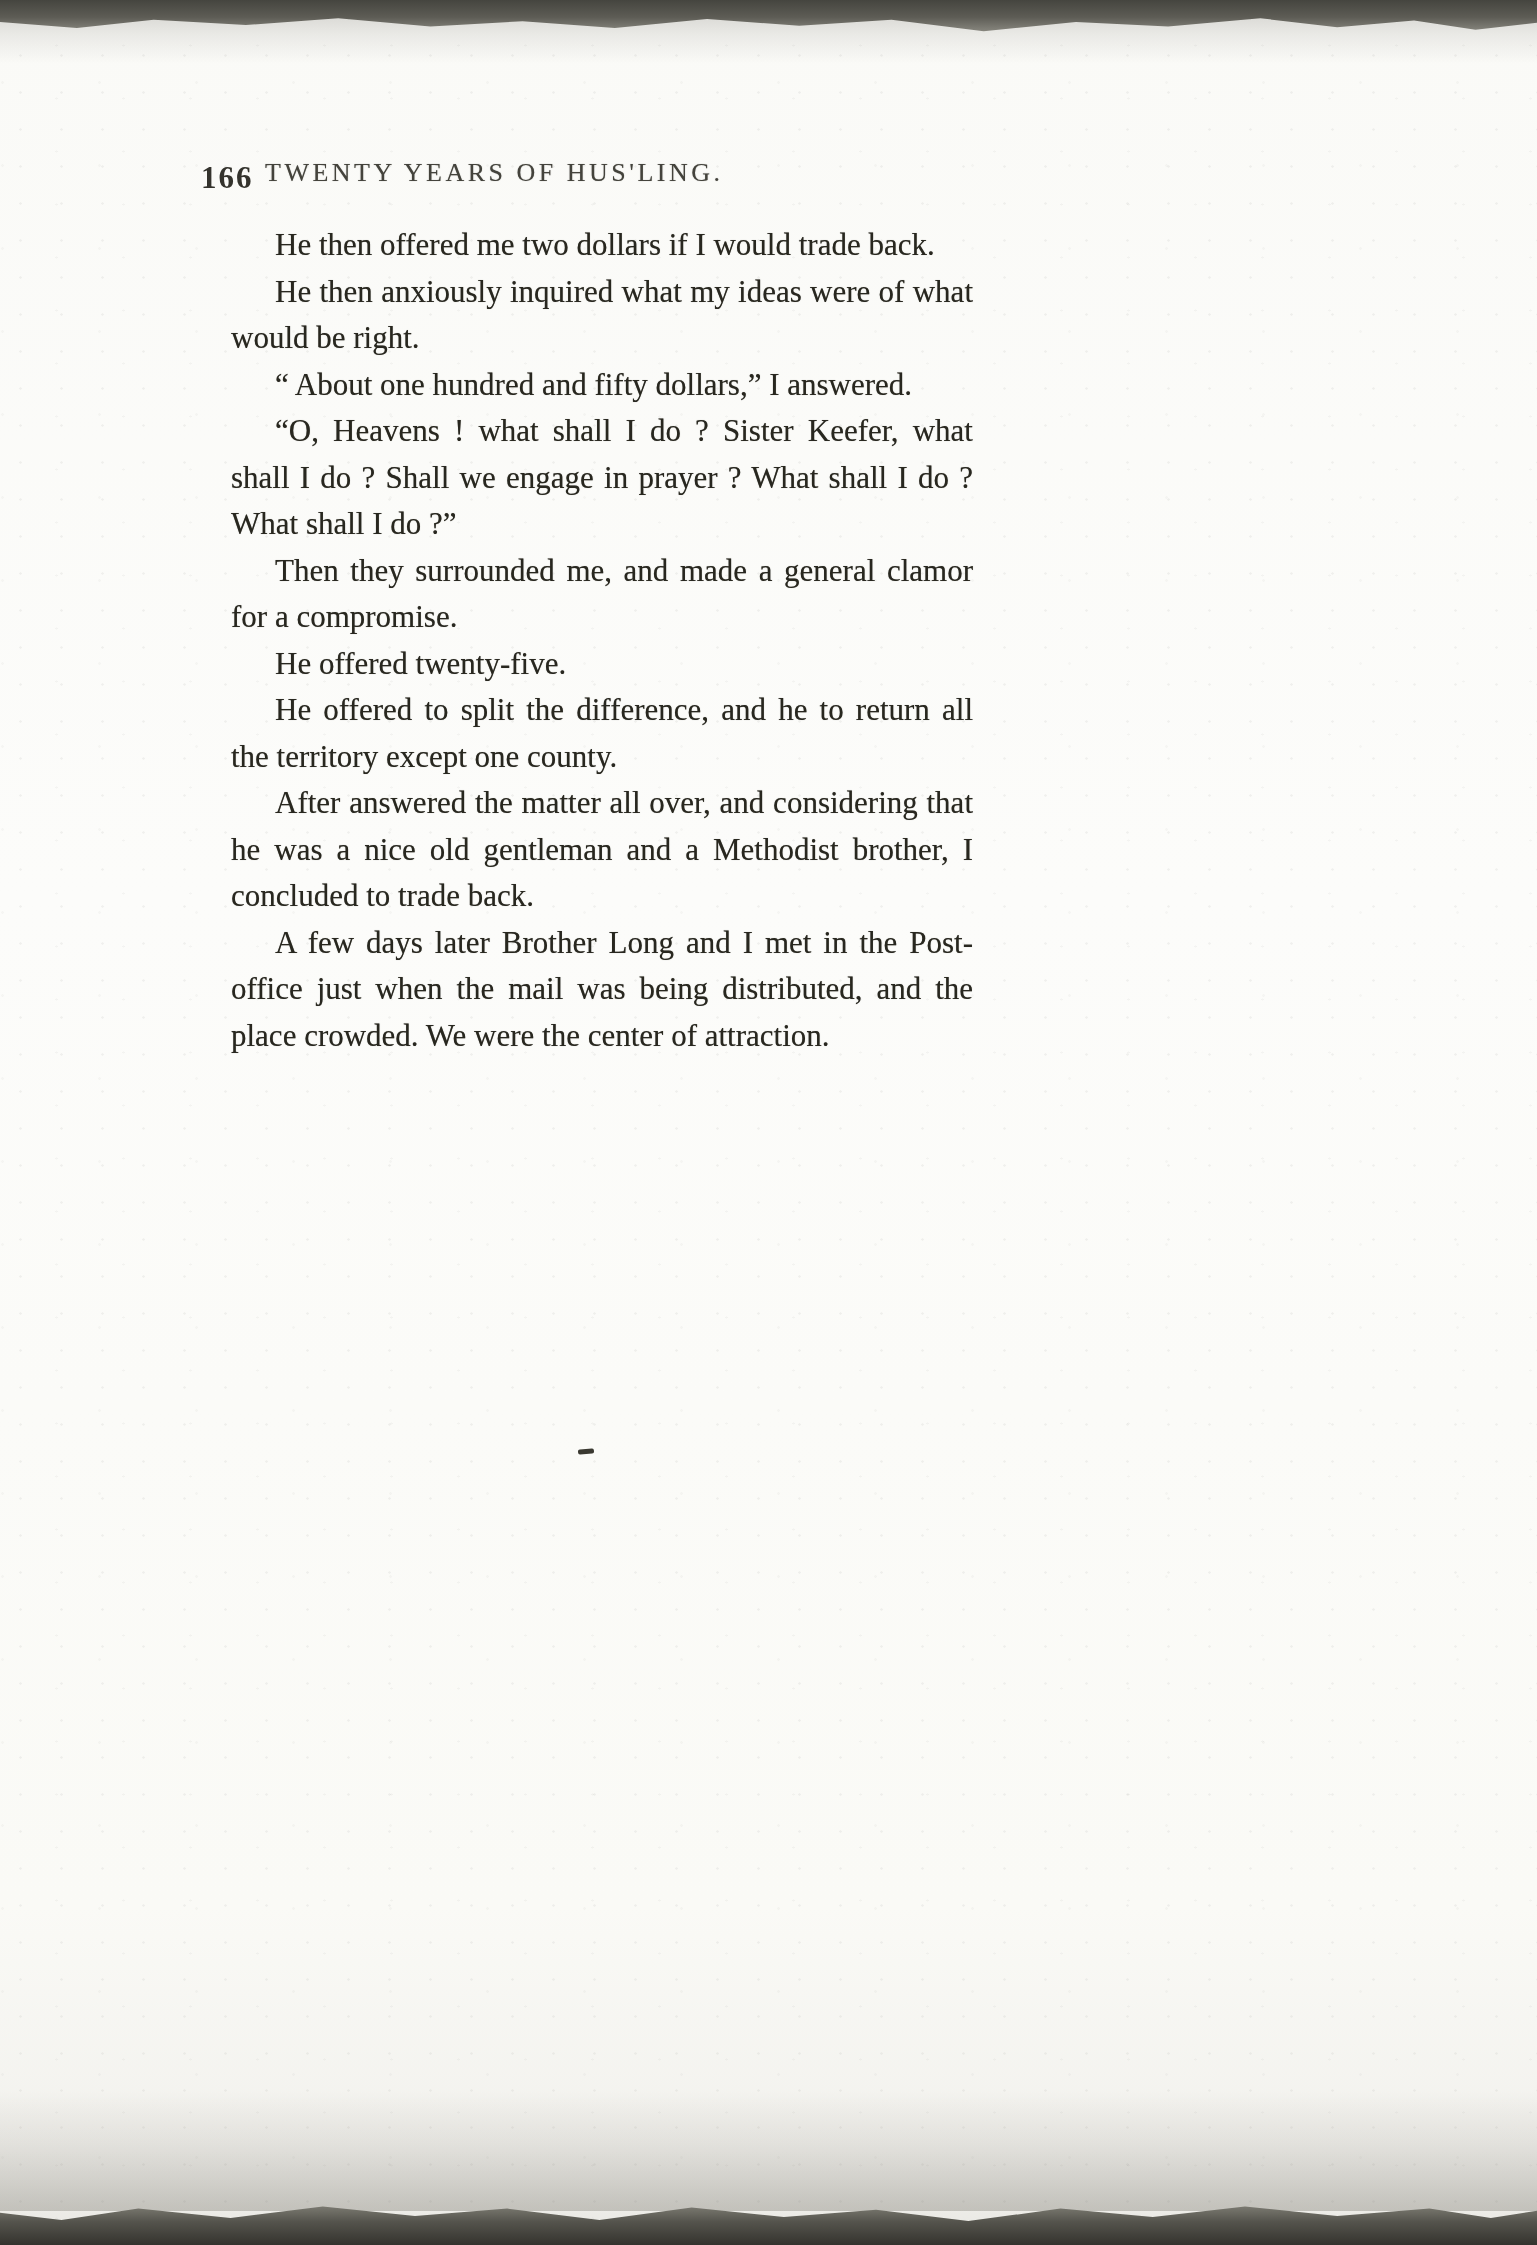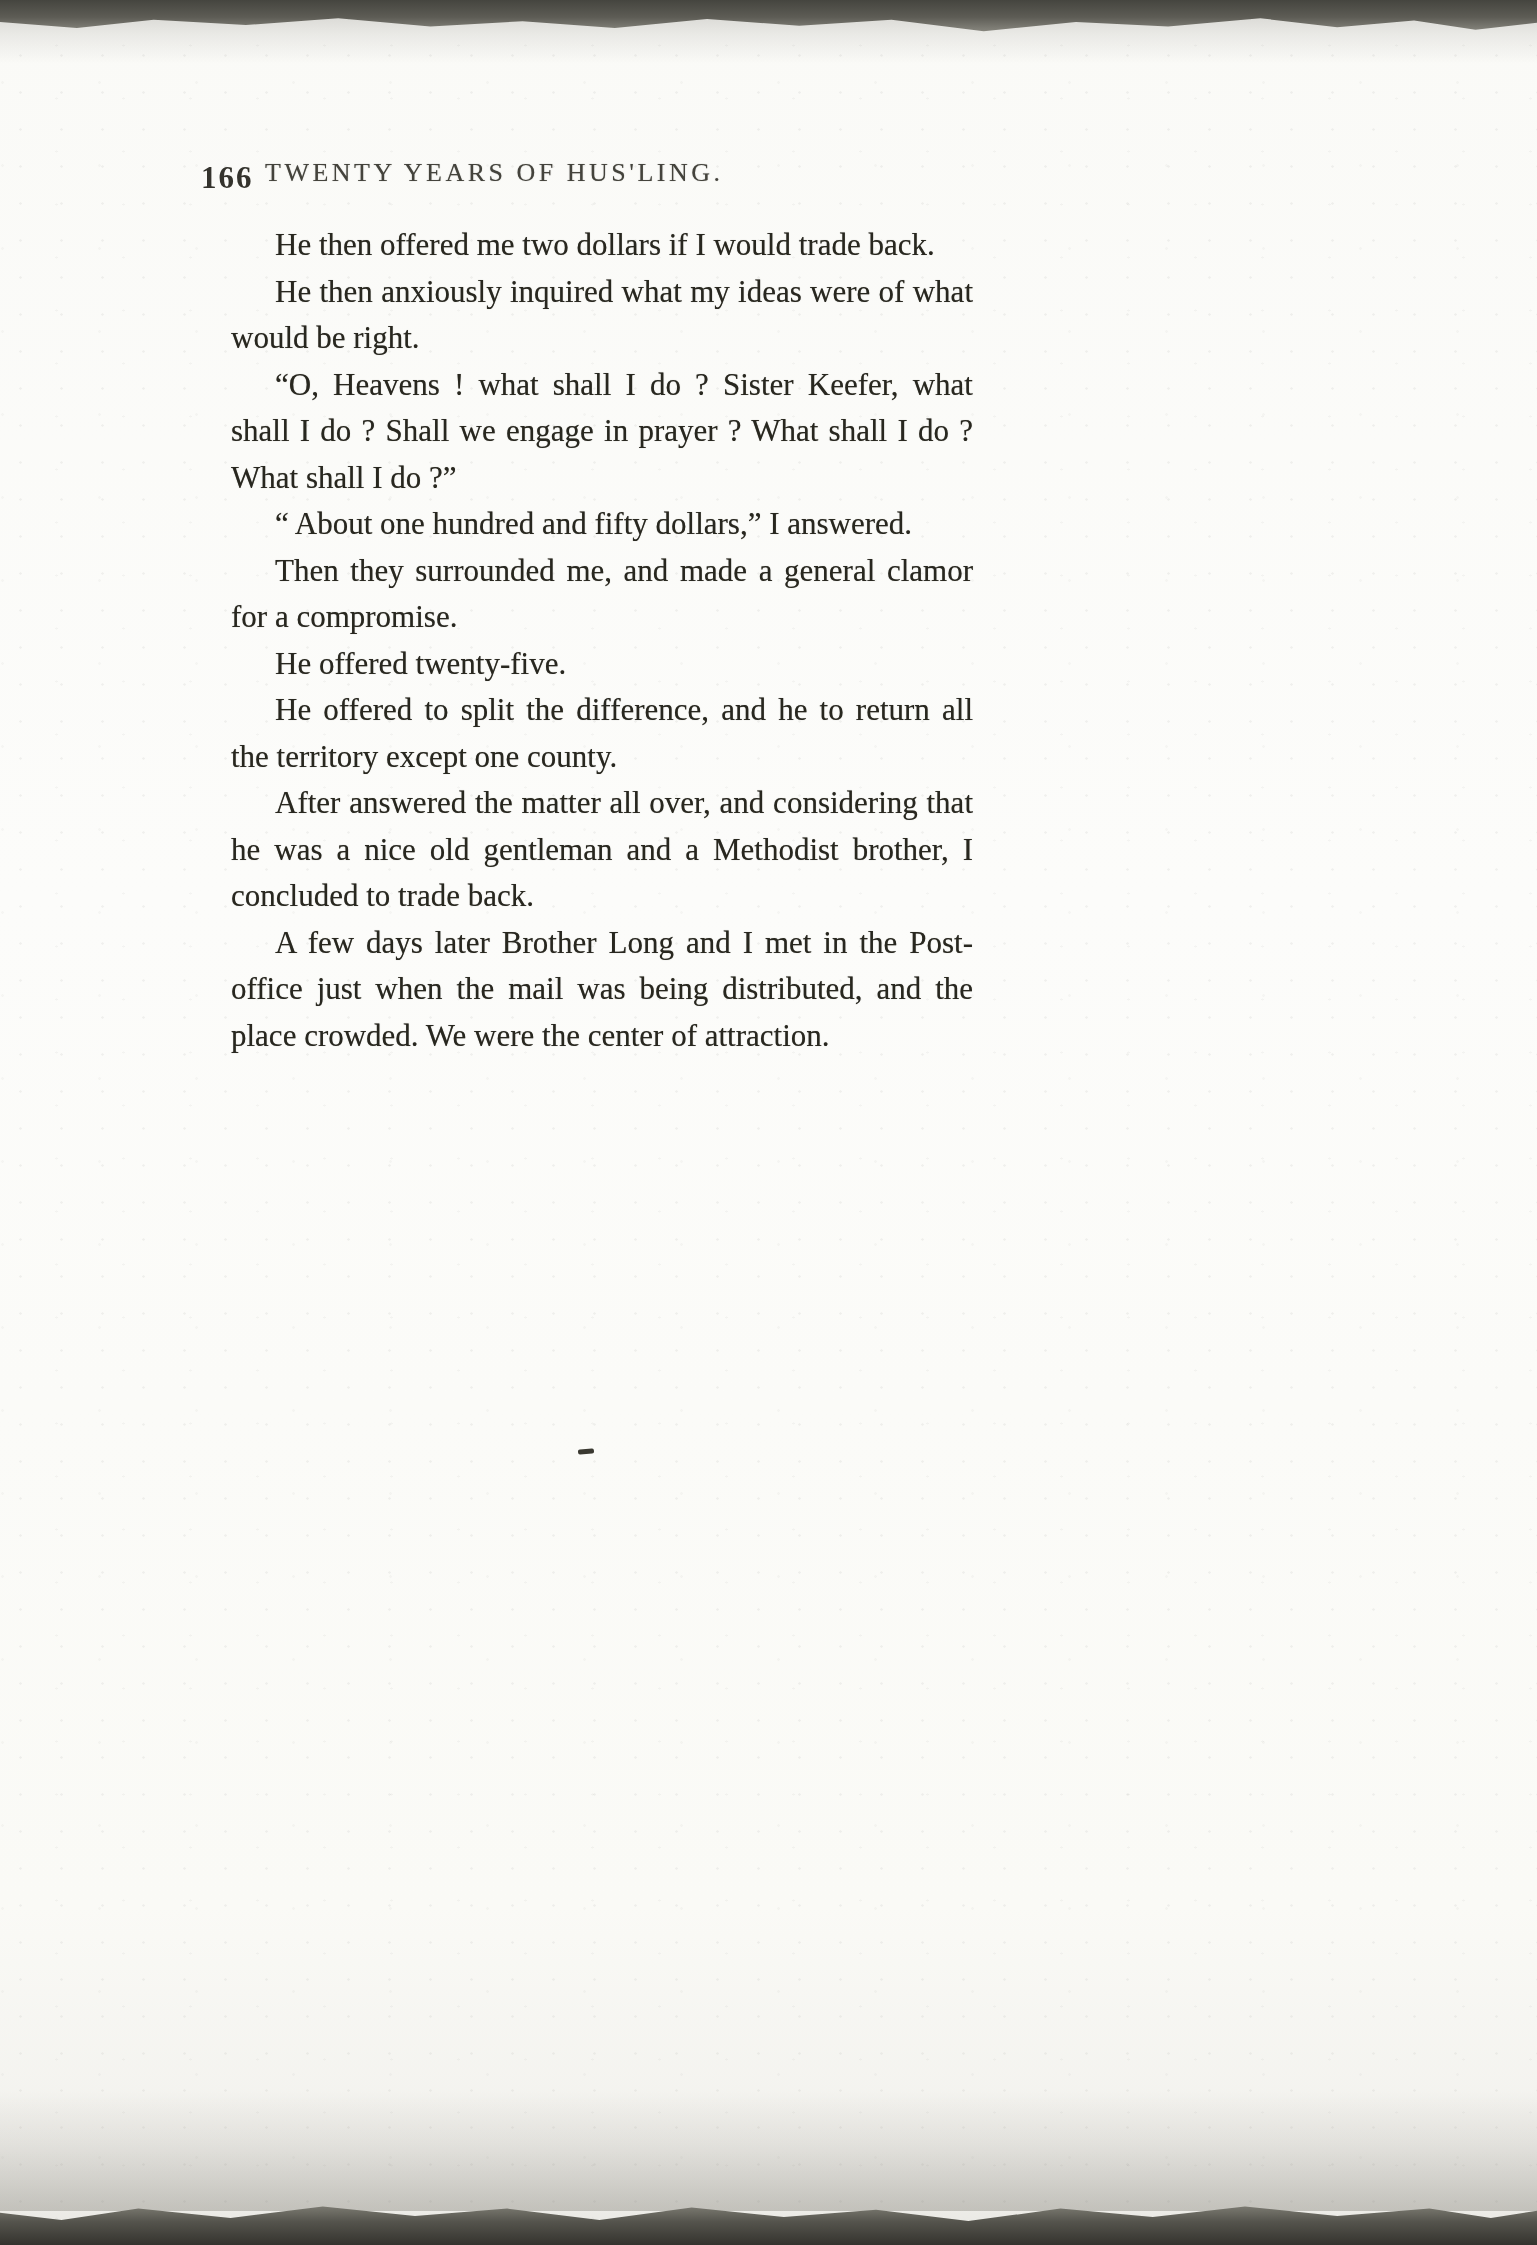--- a/index.html
+++ b/index.html
@@ -137,22 +137,22 @@
   <div class="torn-top"></div>
 
   <div class="running-head">
     <span class="page-number">166</span>
     <span class="head-title">TWENTY YEARS OF HUS'LING.</span>
   </div>
 
   <div class="body-text">
     <p>He then offered me two dollars if I would trade back.</p>
     <p>He then anxiously inquired what my ideas were of what would be right.</p>
+    <p>“ About one hundred and fifty dollars,” I answered.</p>
     <p>“O, Heavens ! what shall I do ?  Sister Keefer, what shall I do ?   Shall we engage in prayer ?  What shall I do ?   What shall I do ?”</p>
-    <p>“ About one hundred and fifty dollars,” I answered.</p>
     <p>Then they surrounded me, and made a general clamor for a compromise.</p>
     <p>He offered twenty-five.</p>
     <p>He offered to split the difference, and he to return all the territory except one county.</p>
     <p>After answered the matter all over, and considering that he was a nice old gentleman and a Methodist brother, I concluded to trade back.</p>
     <p>A few days later Brother Long and I met in the Post-office just when the mail was being distributed, and the place crowded.  We were the center of attraction.</p>
   </div>
 
   <div class="artifact-dash"></div>
 
   <div class="bottom-haze"></div>

